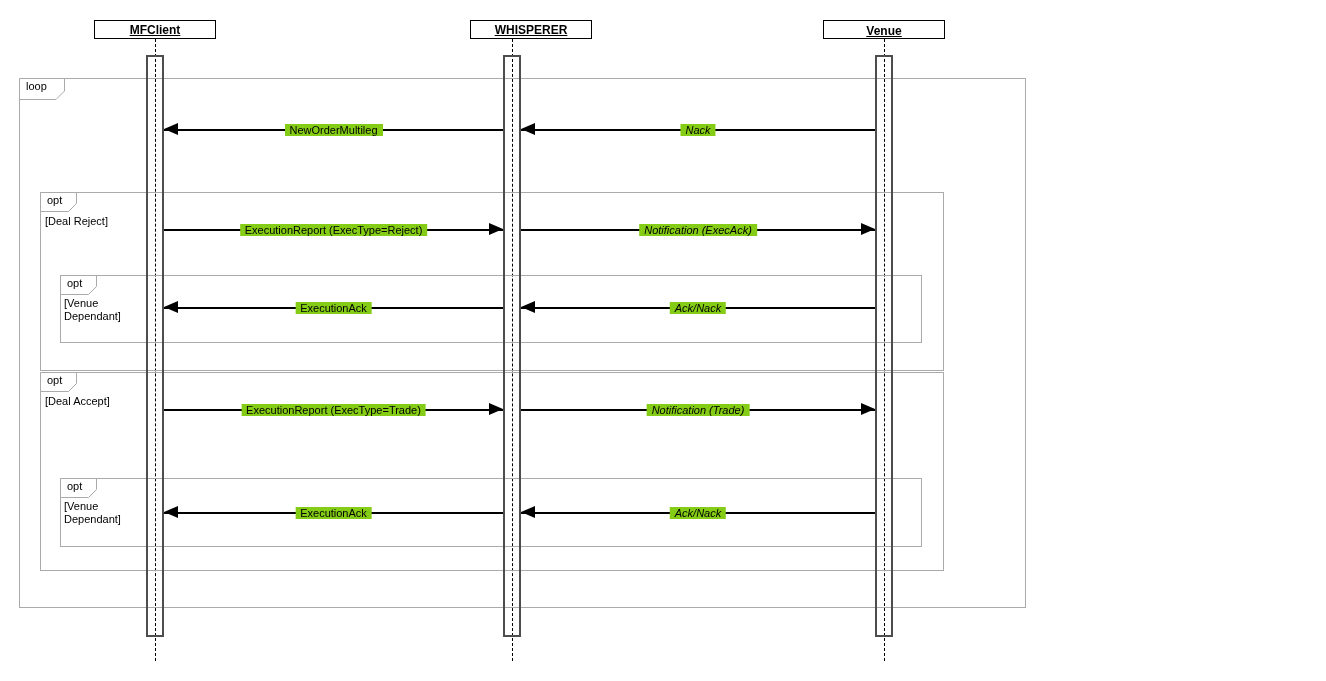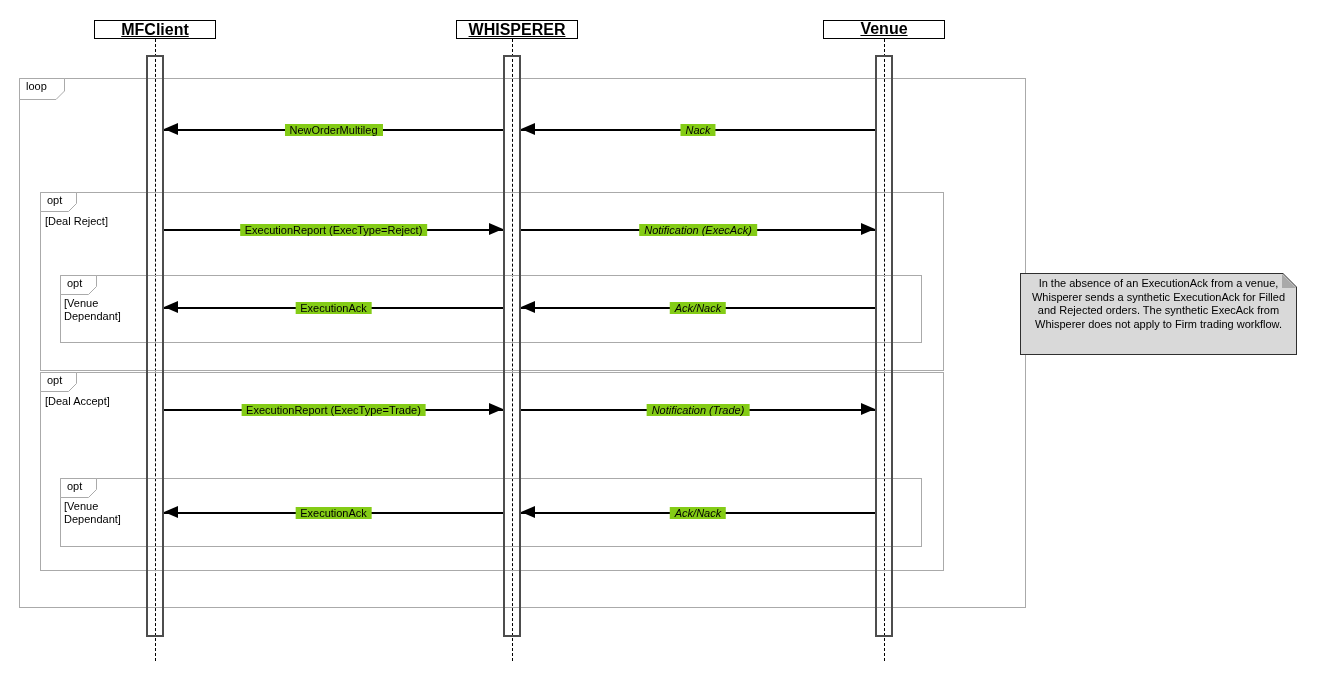--- a/index.html
+++ b/index.html
@@ -1,21 +1,21 @@
 <!DOCTYPE html>
 <html><head>
 <meta charset="utf-8">
 <style>
   html,body{margin:0;padding:0;background:#fff;font-family:"Liberation Sans",sans-serif;}
   #canvas{position:relative;width:1326px;height:681px;background:#fff;overflow:hidden;}
 
   
   .actor{position:absolute;top:20px;height:19px;width:122px;border:1px solid #000;background:#fff;
          display:flex;align-items:center;justify-content:center;z-index:6;box-sizing:border-box;}
-  .actor span{font-weight:bold;text-decoration:underline;font-size:16px;color:#000;}
+  .actor span{font-weight:bold;text-decoration:underline;font-size:12px;color:#000;}
 
   
   .lifeline{position:absolute;top:39px;height:622px;width:0;border-left:1px dashed #000;z-index:1;}
 
   
   .act{position:absolute;top:55px;width:18px;height:582px;border:2px solid #4d4d4d;
        box-sizing:border-box;background:transparent;z-index:3;}
 
   
   .frame{position:absolute;border:1px solid #aaa;z-index:2;box-sizing:border-box;}
@@ -157,27 +157,21 @@
   </div>
   <div class="msg it" style="left:521px;top:513px;width:354px;">
     <div class="line"></div>
     <div class="ah w"></div>
     <span class="lbl">Ack/Nack</span>
   </div>
 
   <div class="actor" style="left:94px;">
     <span>MFClient</span>
   </div>
-  <div class="actor" style="left:456px;">
+  <div class="actor" style="left:470px;">
     <span>WHISPERER</span>
   </div>
   <div class="actor" style="left:823px;align-items:flex-end;">
     <span>Venue</span>
   </div>
 
-  <div class="note">
-    <div class="bg"></div>
-    <div class="inner"></div>
-    <div class="fold"></div>
-    <div class="txt">In the absence of an ExecutionAck from a venue, Whisperer sends a synthetic ExecutionAck for Filled and Rejected orders. The synthetic ExecAck from Whisperer does not apply to Firm trading workflow.</div>
-  </div>
 
 </div>
 
 </body></html>

